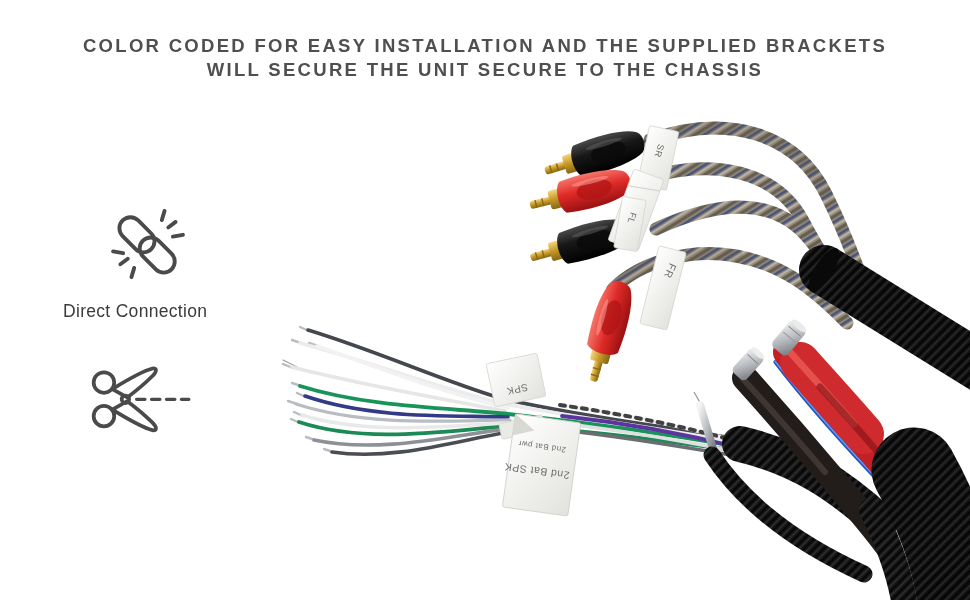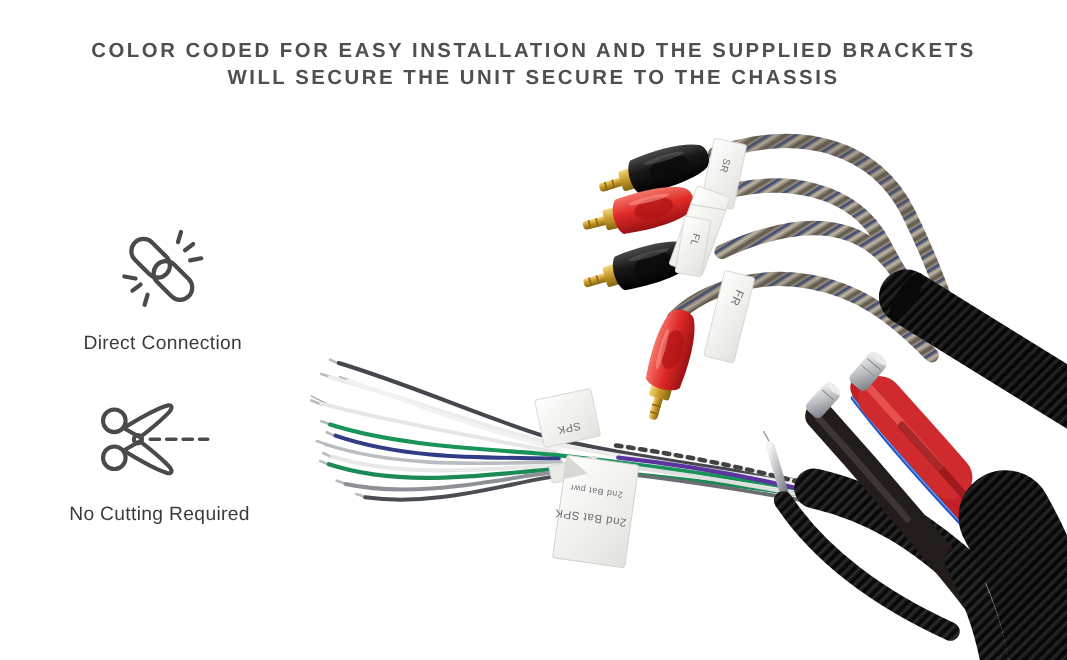--- a/index.html
+++ b/index.html
@@ -1,21 +1,21 @@
 <!DOCTYPE html>
 <html><head>
 <meta charset="utf-8">
 <style>
   html,body{margin:0;padding:0;background:#fff;}
   #stage{position:relative;width:970px;height:600px;background:#ffffff;overflow:hidden;
          font-family:"Liberation Sans",sans-serif;}
   .headline{position:absolute;top:34px;left:0;width:970px;text-align:center;
             color:#4f4f4f;font-size:18.5px;font-weight:700;letter-spacing:2.3px;
             line-height:1.32;}
-  .feature{position:absolute;width:170px;text-align:center;color:#3c3c3c;}
+  .feature{position:absolute;width:170px;color:#3c3c3c;}
   .feature .icon-wrap{display:flex;justify-content:center;}
   .feature .flabel{margin-top:10px;font-size:17.5px;font-weight:500;line-height:1.35;
                    letter-spacing:.3px;color:#3b3b3b;}
   #feat-direct{left:63px;top:198px;}
   #feat-nocut{left:60px;top:362px;}
   #photo-svg{position:absolute;left:0;top:0;}
   .tag-text{fill:#6e6e6e;font-family:"Liberation Sans",sans-serif;letter-spacing:.5px;}
 </style>
 </head>
 <body>
@@ -247,16 +247,15 @@
     <div class="icon-wrap">
       <svg width="122" height="84" viewBox="0 0 130 90" fill="none" stroke="#4a4a4a" stroke-width="4" stroke-linecap="round" stroke-linejoin="round">
         <circle cx="21" cy="22" r="11"></circle>
         <circle cx="21" cy="58" r="11"></circle>
         <path d="M 30,29 C 48,18 65,9 73,7 C 78,6 78,10 73,15 C 65,23 54,32 46,38 Z"></path>
         <path d="M 30,51 C 48,62 65,71 73,73 C 78,74 78,70 73,65 C 65,57 54,48 46,42 Z"></path>
         <circle cx="44" cy="40" r="4"></circle>
         <path d="M 56,40 h 56" stroke-width="3.5" stroke-dasharray="9 7"></path>
       </svg>
     </div>
-    <div class="flabel">No Cutting Required</div>
   </div>
 
 </div>
 
 </body></html>

